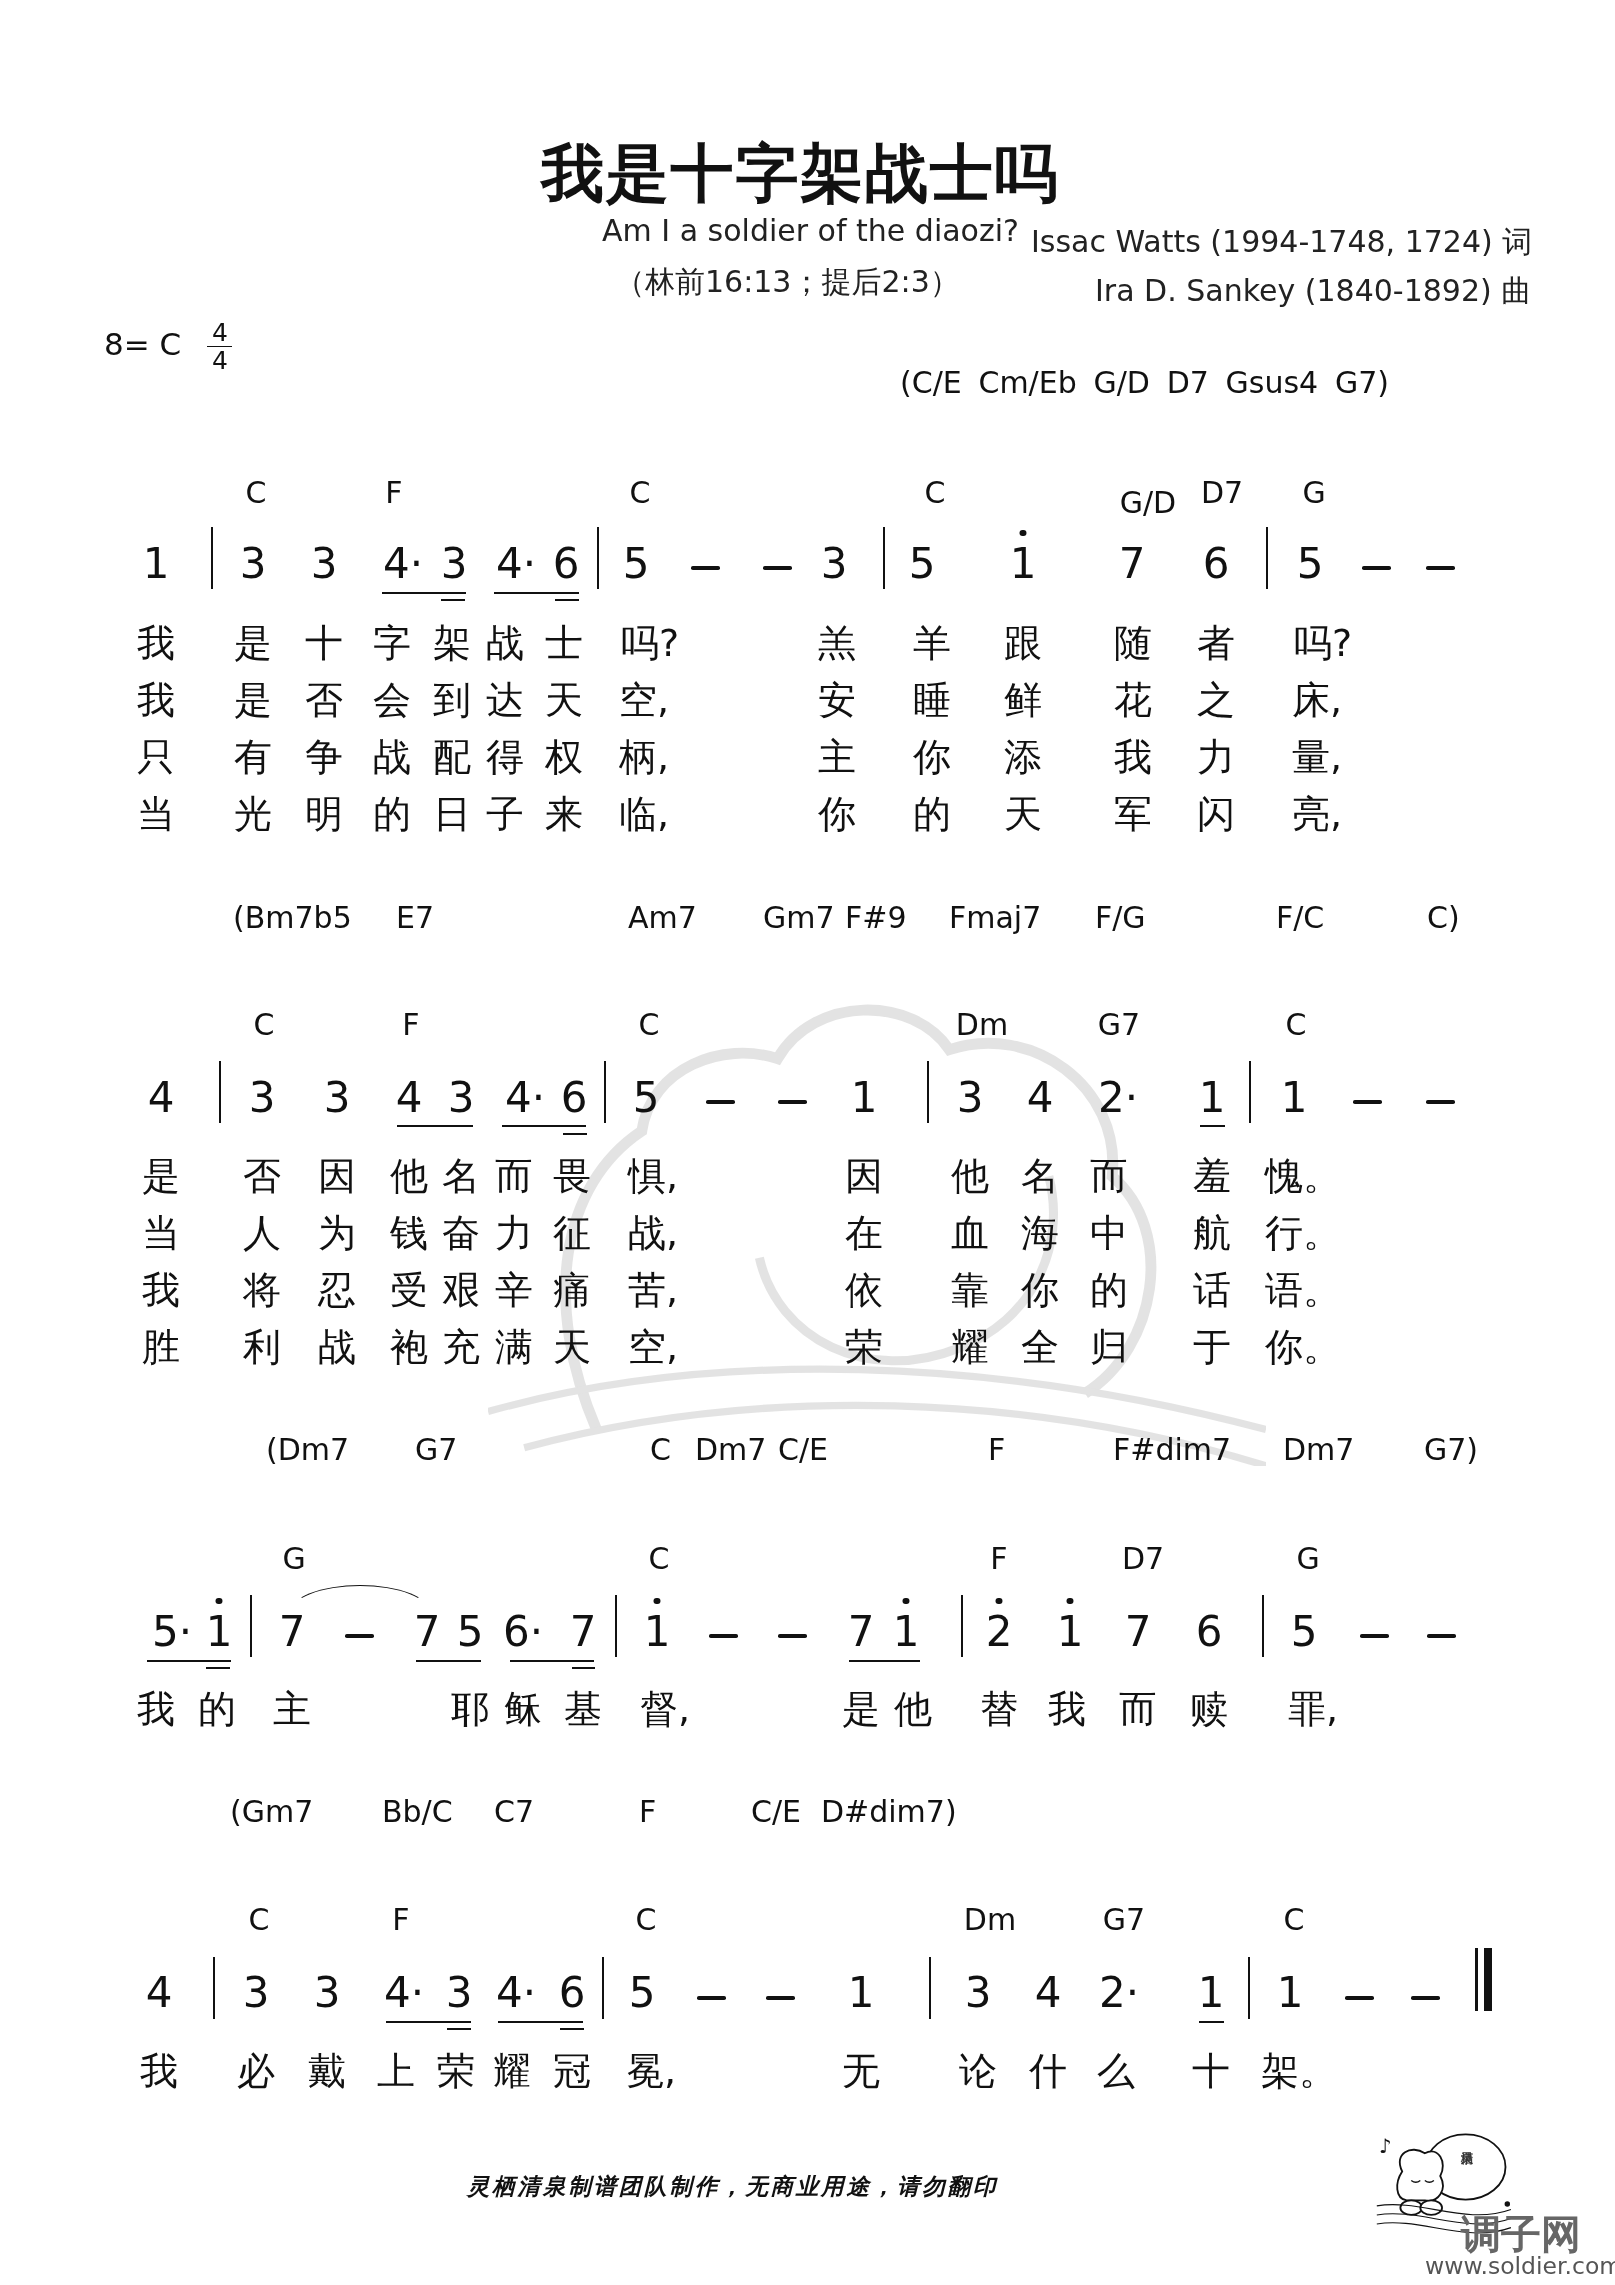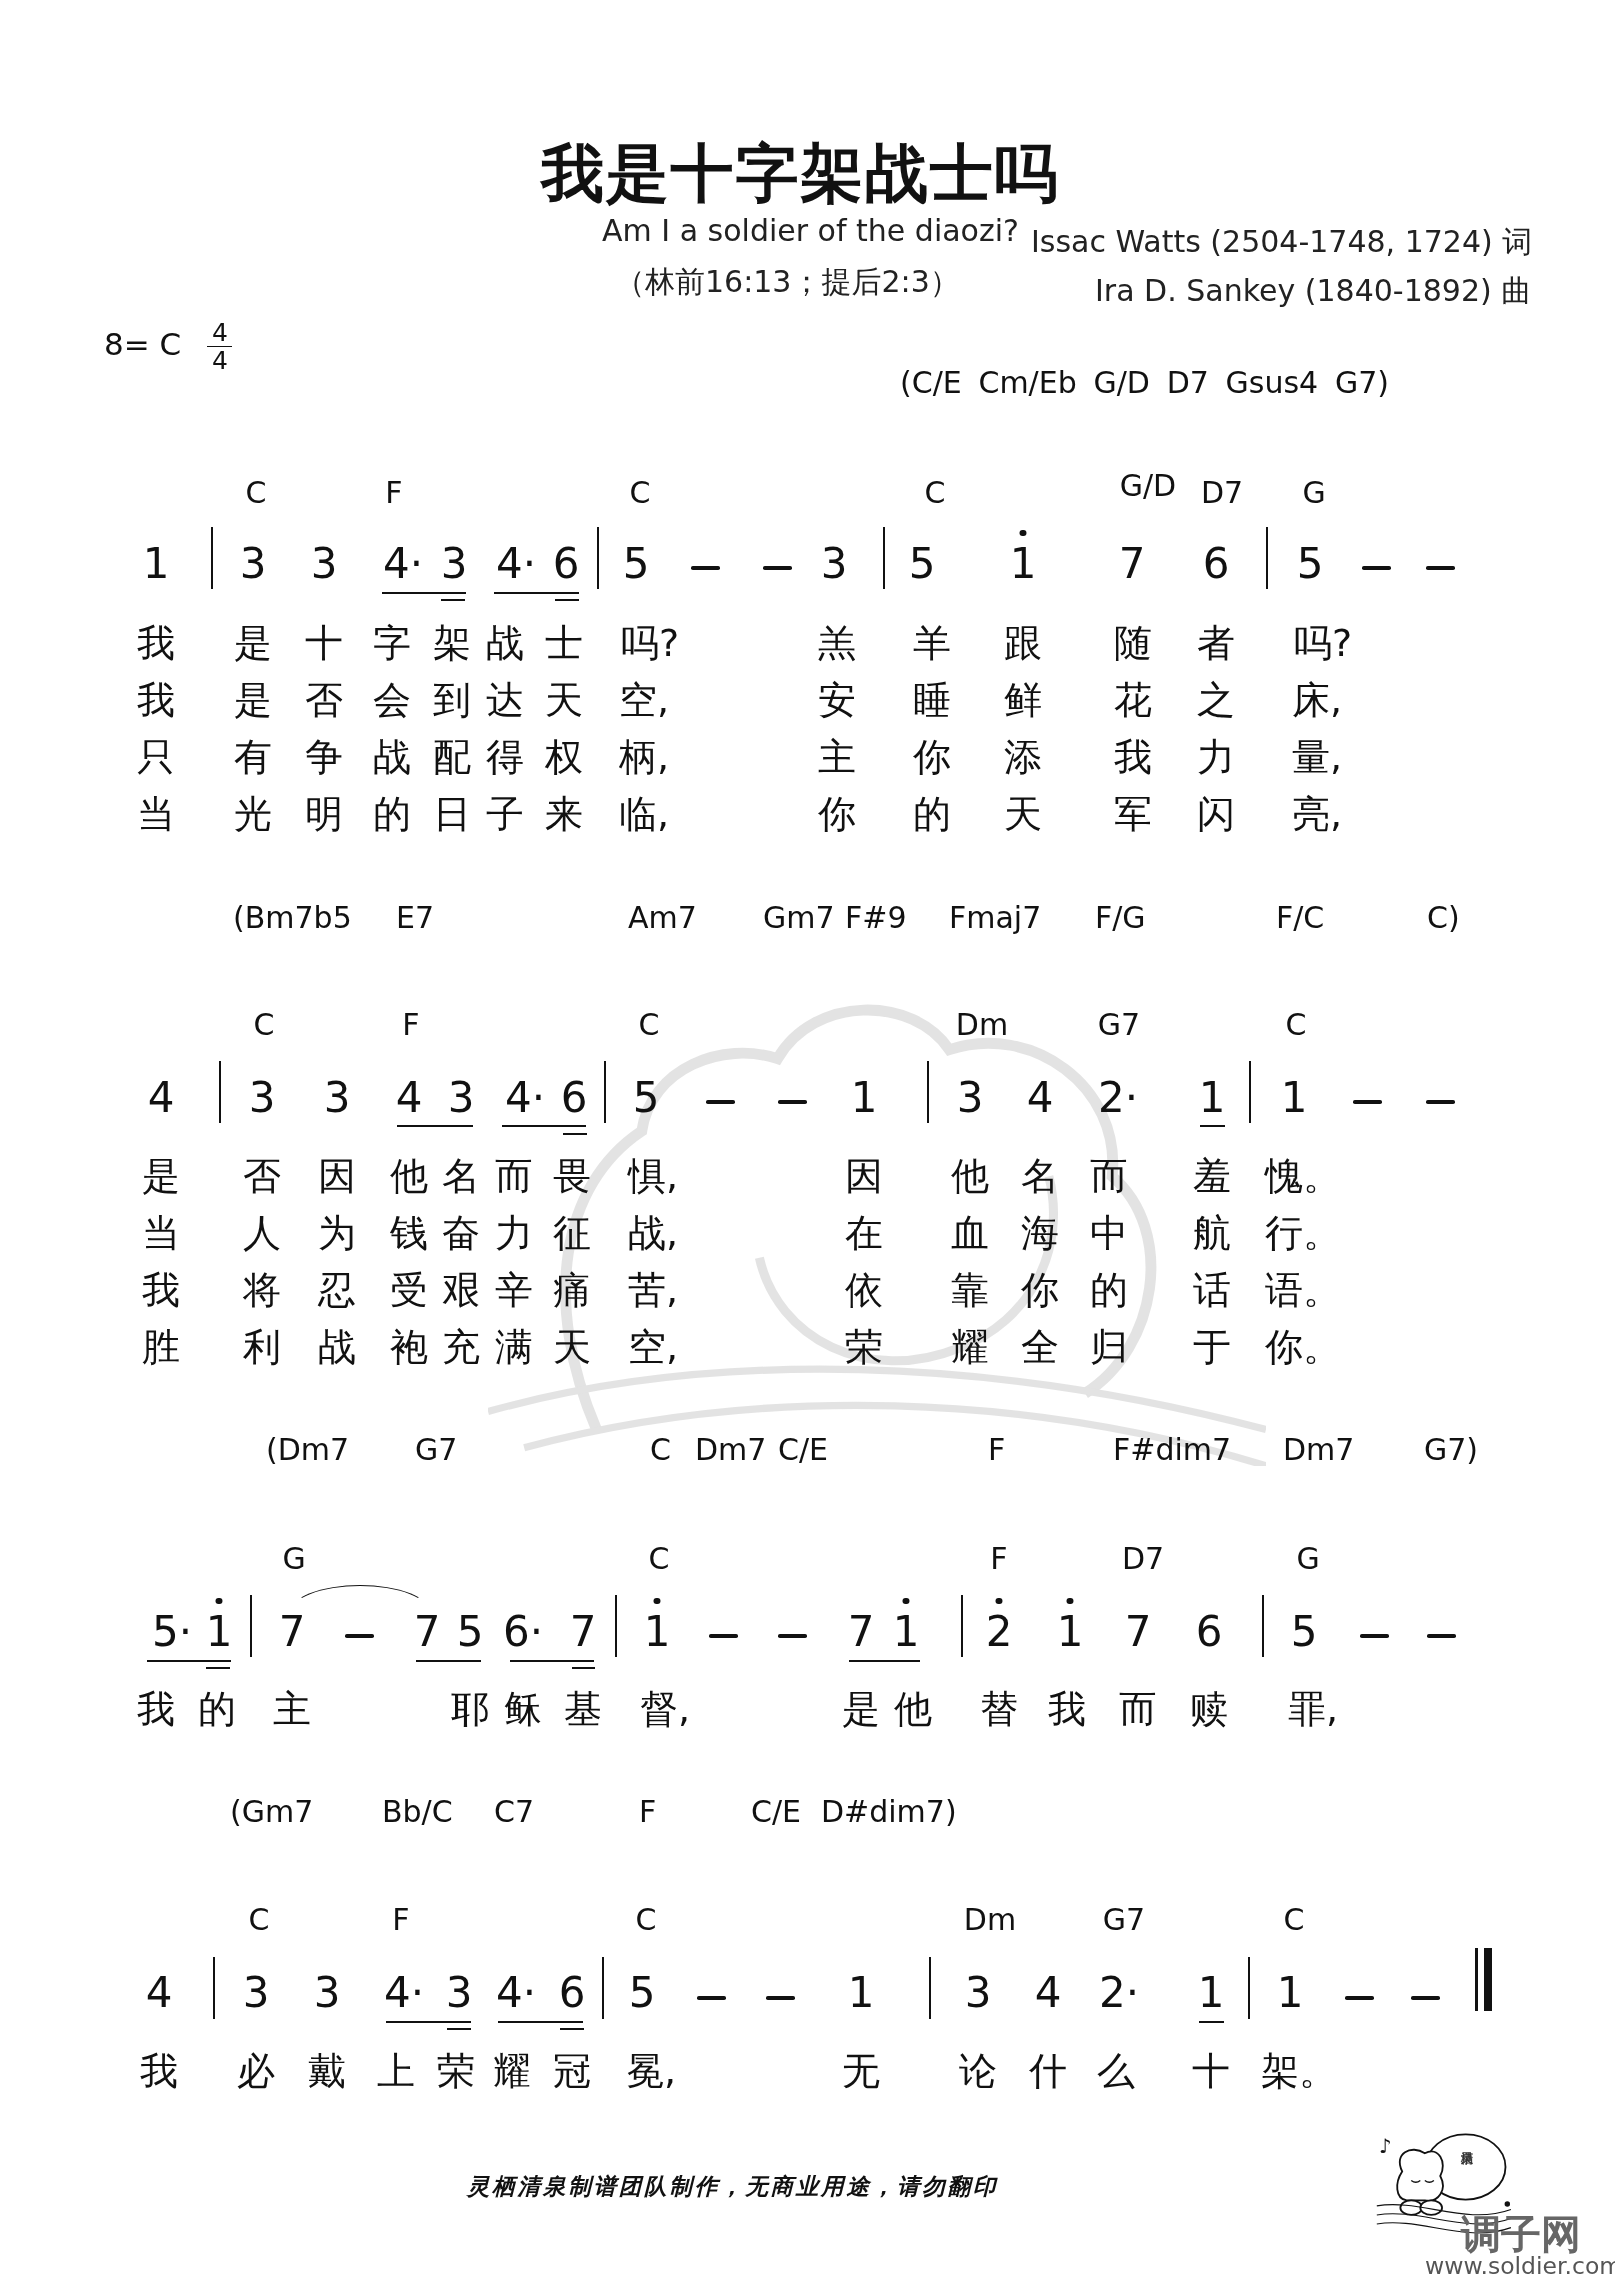--- a/index.html
+++ b/index.html
@@ -33,40 +33,40 @@
 <svg class="watermark" viewBox="0 0 860 560">
   <path d="M120 520 C60 380 80 250 170 190 C180 120 260 90 320 110 C360 40 470 40 510 100 C600 70 700 140 690 240 C760 300 740 430 660 480" fill="none" stroke="#555" stroke-width="12"></path>
   <path d="M300 330 C320 420 420 470 520 430 C600 400 640 320 620 240" fill="none" stroke="#555" stroke-width="10"></path>
   <path d="M0 500 C250 430 560 440 860 520" fill="none" stroke="#555" stroke-width="8"></path>
   <path d="M40 540 C300 470 600 480 860 560" fill="none" stroke="#555" stroke-width="8"></path>
 </svg>
 
 <div class="abs title" style="left:541px;top:131px;">我是十字架战士吗</div>
 <div class="abs sub" style="left:602px;top:213px;">Am I a soldier of the diaozi?</div>
 <div class="abs sub" style="left:615px;top:262px;">（林前16:13；提后2:3）</div>
-<div class="abs sub" style="left:1031px;top:222px;">Issac Watts (2504-1748, 1724) 词</div>
+<div class="abs sub" style="left:1031px;top:222px;">Issac Watts (1994-1748, 1724) 词</div>
 <div class="abs sub" style="left:1095px;top:271px;">Ira D. Sankey (1840-1892) 曲</div>
 
 <div class="abs keysig" style="left:104px;top:321px;">
   <span>8=  C</span>
   <span class="frac">
     <span>4</span>
     <span class="bar"></span>
     <span>4</span>
   </span>
 </div>
 
 <div>
   <div class="intro abs" style="left:900px;top:365px;word-spacing:7.2px;">(C/E    Cm/Eb   G/D    D7      Gsus4     G7)</div>
 
   <div class="chord" style="left:256px;top:475px;">C</div>
   <div class="chord" style="left:394px;top:475px;">F</div>
   <div class="chord" style="left:640px;top:475px;">C</div>
   <div class="chord" style="left:935px;top:475px;">C</div>
-  <div class="chord" style="left:1148px;top:468px;">G/D</div>
+  <div class="chord" style="left:1148px;top:485px;">G/D</div>
   <div class="chord" style="left:1222px;top:475px;">D7</div>
   <div class="chord" style="left:1314px;top:475px;">G</div>
 
   <div class="note" style="left:156px;top:539px;">1</div>
   <div class="barline" style="left:211px;top:527px;"></div>
   <div class="note" style="left:253px;top:539px;">3</div>
   <div class="note" style="left:324px;top:539px;">3</div>
   <div class="note" style="left:403px;top:539px;">4·</div>
   <div class="note" style="left:454px;top:539px;">3</div>
   <div class="ul" style="left:382px;top:592px;width:84px;"></div>

